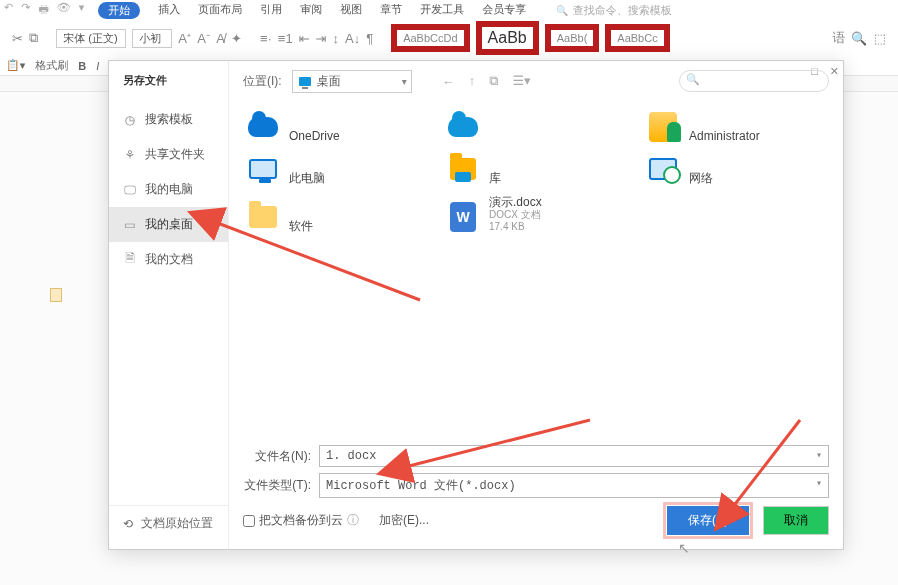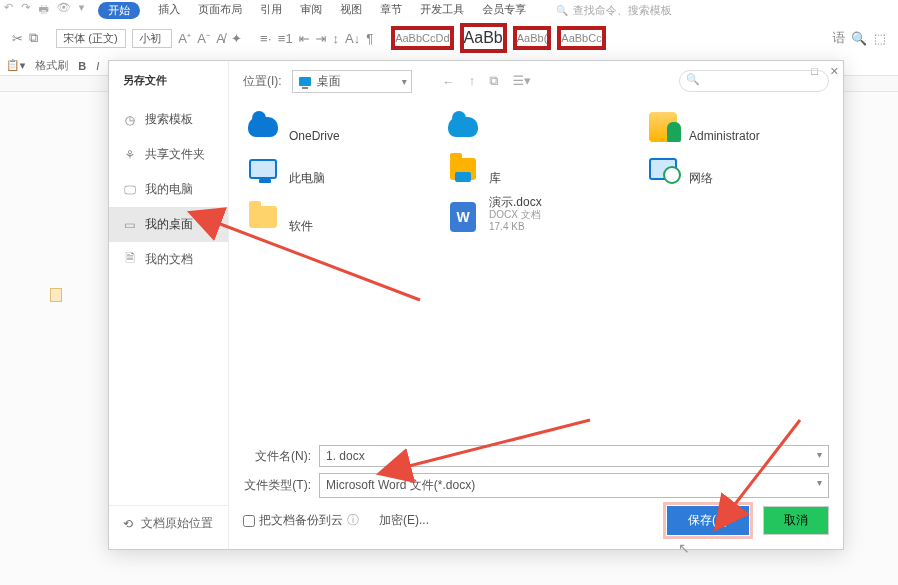--- a/index.html
+++ b/index.html
@@ -11,21 +11,21 @@
   .menubar .tabs { display: flex; gap: 18px; }
   .menubar .tab { cursor: pointer; color: #555; }
   .menubar .tab.active { background: #3073d0; color: #fff; padding: 1px 10px; border-radius: 9px; }
   .menubar .search { margin-left: 30px; color: #aaa; display: flex; align-items: center; gap: 4px; }
   .menubar .search::before { content: "🔍"; font-size: 10px; opacity: .5; }
   
   
   .ribbon { height: 36px; display: flex; align-items: center; padding: 0 6px; font-size: 11px; color: #555; gap: 6px; }
   .ribbon .grp { display: flex; align-items: center; gap: 6px; padding: 0 6px; }
   .ribbon .fontbox { border: 1px solid #ccc; padding: 1px 6px; font-size: 11px; min-width: 70px; display: inline-block; }
-  .ribbon .stylebox { border: 4px solid #b91c1c; padding: 2px 0; font-size: 11px; color: #888; }
+  .ribbon .stylebox { border: 6px solid #b91c1c; padding: 2px 6px; font-size: 11px; color: #888; }
   .ribbon .stylebox.big { font-size: 16px; color: #333; }
   .ribbon .icn { color: #888; font-size: 13px; }
   
   
   .ribbon2 { height: 20px; display: flex; align-items: center; padding: 0 6px; font-size: 11px; color: #666; gap: 10px; border-bottom: 1px solid #e5e5e5; }
   
   
   .ruler { height: 16px; background: #f9f9f9; border-bottom: 1px solid #e5e5e5; position: relative; font-size: 8px; color: #999; }
   .ruler span { position: absolute; top: 14px; }
   
@@ -83,21 +83,21 @@
   .ico-net { width: 28px; height: 22px; border: 2px solid #0a78d4; border-radius: 3px; background: #cfe7fb; position: relative; }
   .ico-net::after { content: ""; position: absolute; right: -6px; bottom: -6px; width: 14px; height: 14px; border: 2px solid #1aa65a; border-radius: 50%; background: #fff; }
   .ico-folder { width: 28px; height: 22px; background: #ffd36b; border-radius: 3px; position: relative; }
   .ico-folder::before { content: ""; position: absolute; left: 0; top: -5px; width: 12px; height: 6px; background: #ffd36b; border-radius: 2px 2px 0 0; }
   .ico-docx { width: 26px; height: 30px; background: #3a7bd5; border-radius: 4px; color: #fff; display: flex; align-items: center; justify-content: center; font-weight: bold; font-size: 14px; }
   
   
   .dlg-fields { padding: 8px 14px 14px 14px; font-size: 12px; color: #555; }
   .fieldrow { display: flex; align-items: center; gap: 8px; margin-bottom: 6px; }
   .fieldrow label { width: 68px; text-align: right; }
-  .fieldrow .combo { flex: 1; border: 1px solid #bbb; padding: 3px 6px; position: relative; background: #fff; }
+  .fieldrow .combo { flex: 1; border: 1px solid #bbb; padding: 3px 6px; position: relative; background: #fff; font-family: Liberation Mono, monospace; }
   .fieldrow .combo::after { content: "▾"; position: absolute; right: 6px; color: #888; font-size: 10px; }
   .actionrow { display: flex; align-items: center; gap: 20px; margin-top: 8px; }
   .actionrow .chk { display: flex; align-items: center; gap: 4px; }
   .actionrow .chk input { width: 12px; height: 12px; }
   .actionrow .encrypt { color: #555; cursor: pointer; }
   .actionrow .btns { margin-left: auto; display: flex; gap: 14px; }
   .btn { padding: 5px 20px; font-size: 12px; border: 1px solid #ccc; background: #22c55e; cursor: pointer; }
   .btn.primary { background: #2f7bd8; color: #fff; border-color: #2f7bd8; }
   .btn.primary.hl { outline: 3px solid rgba(231,76,60,.35); outline-offset: 1px; }
   

